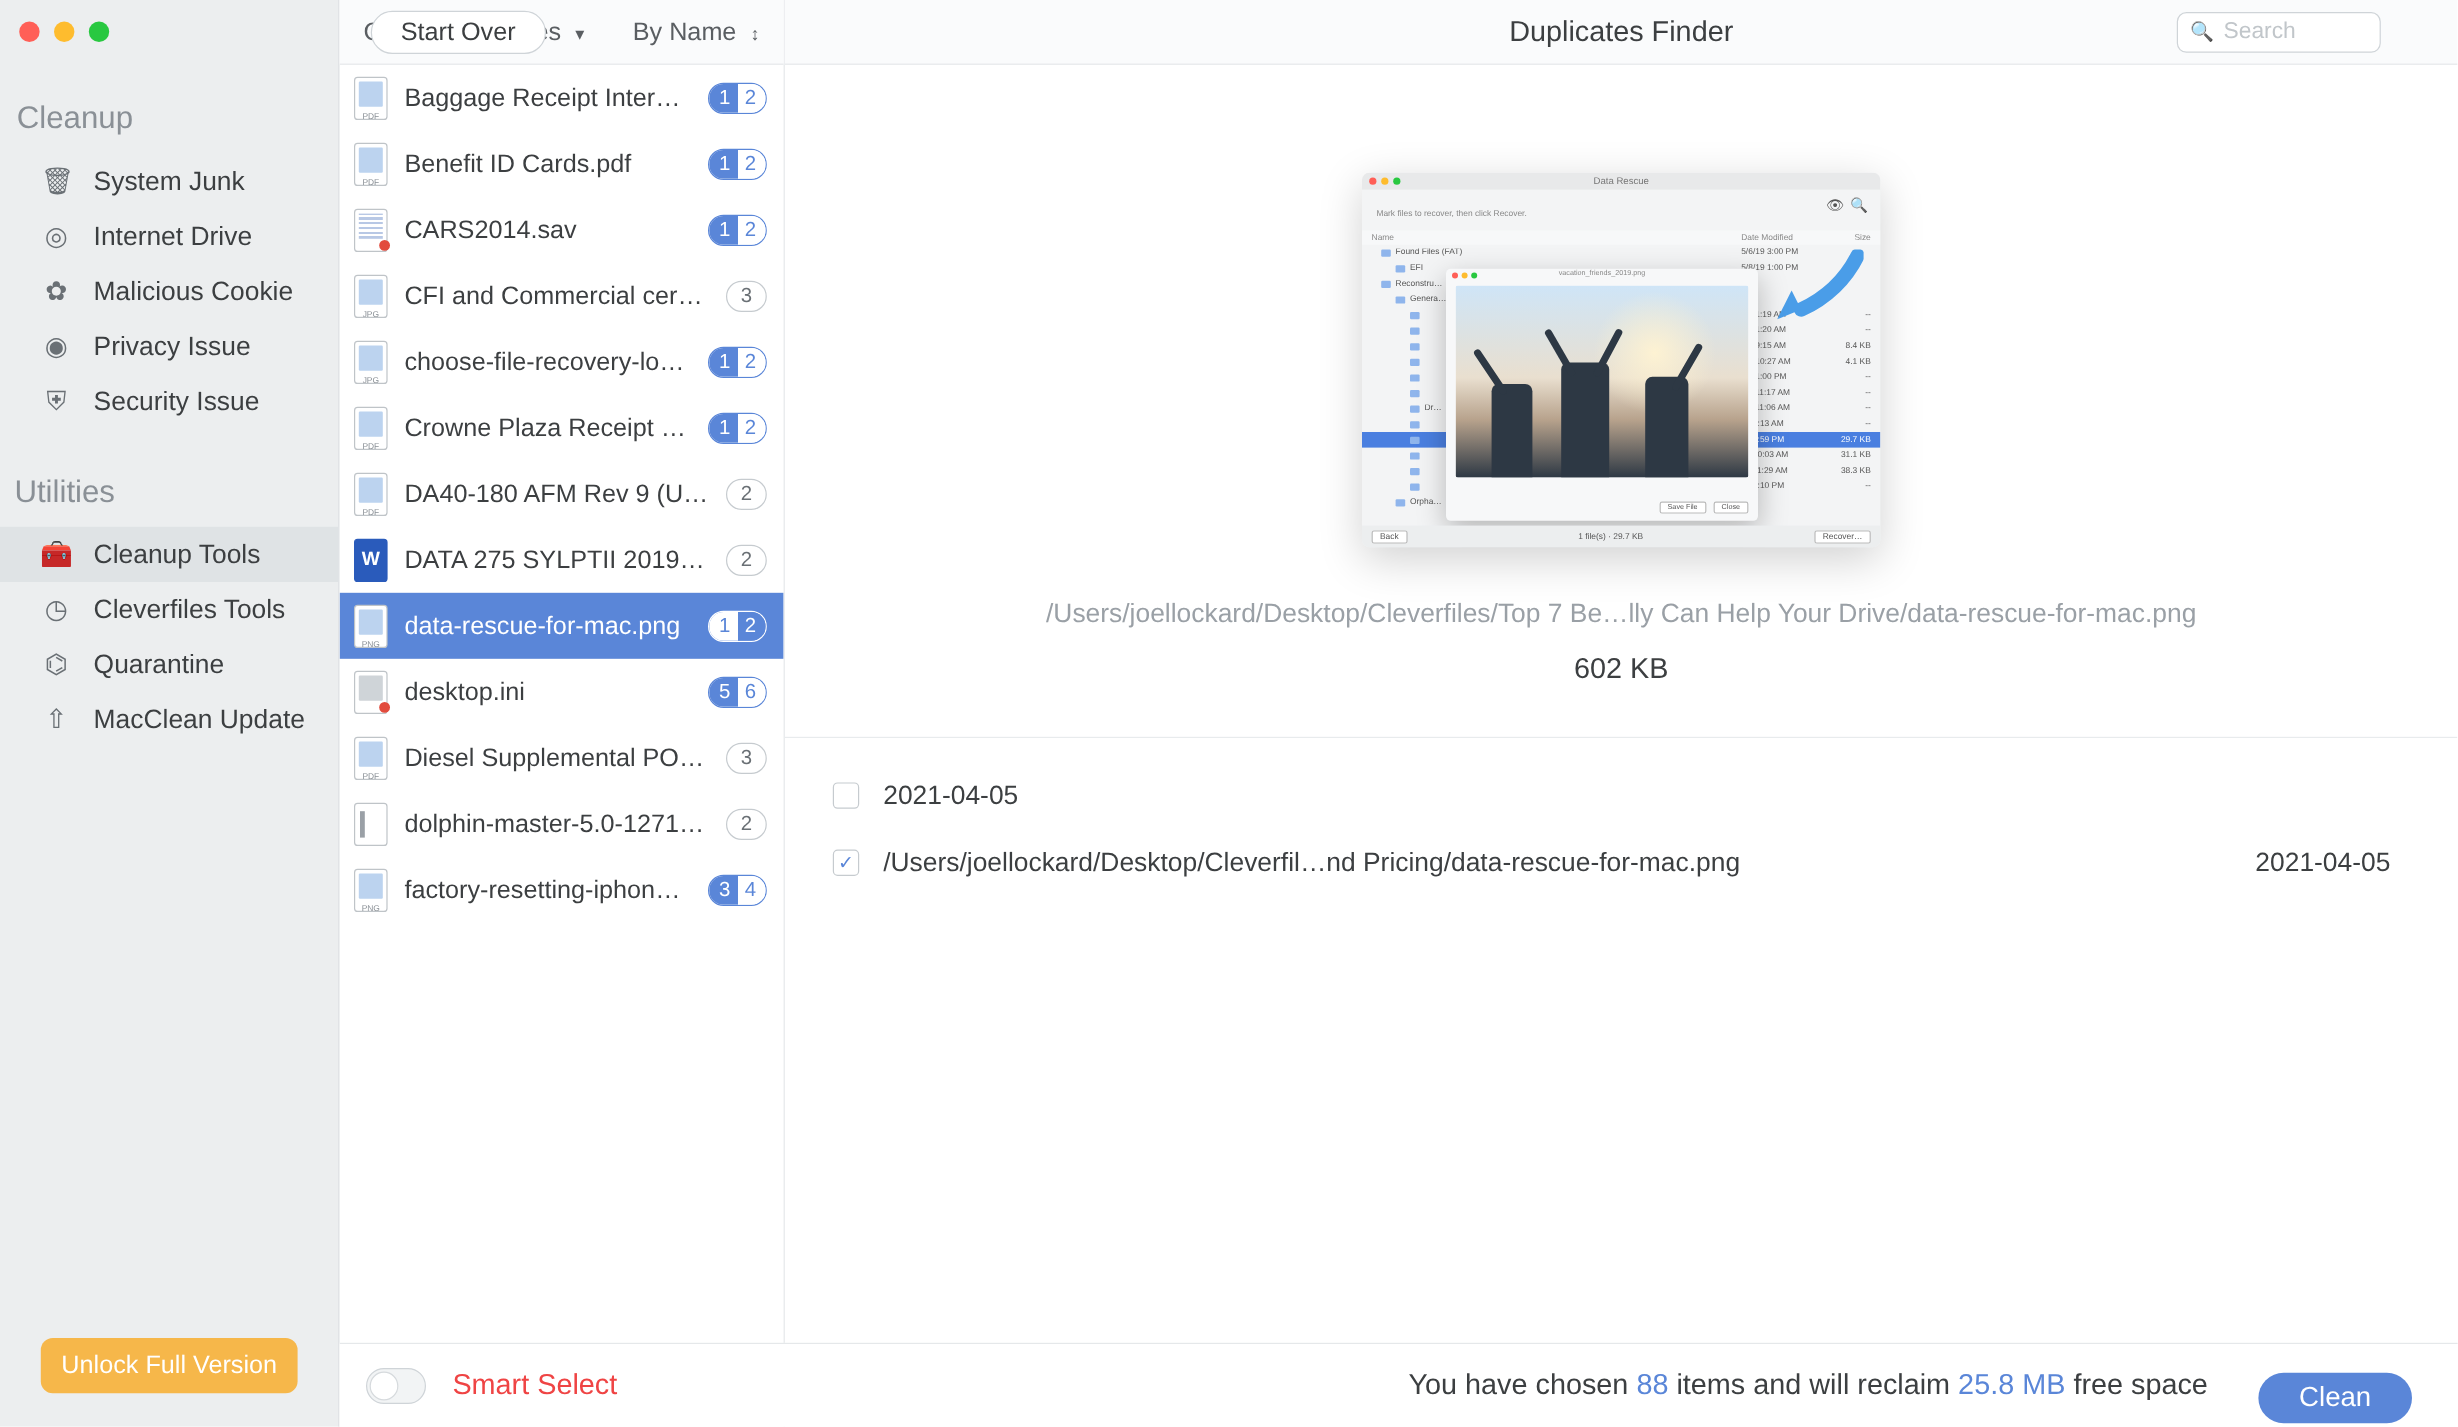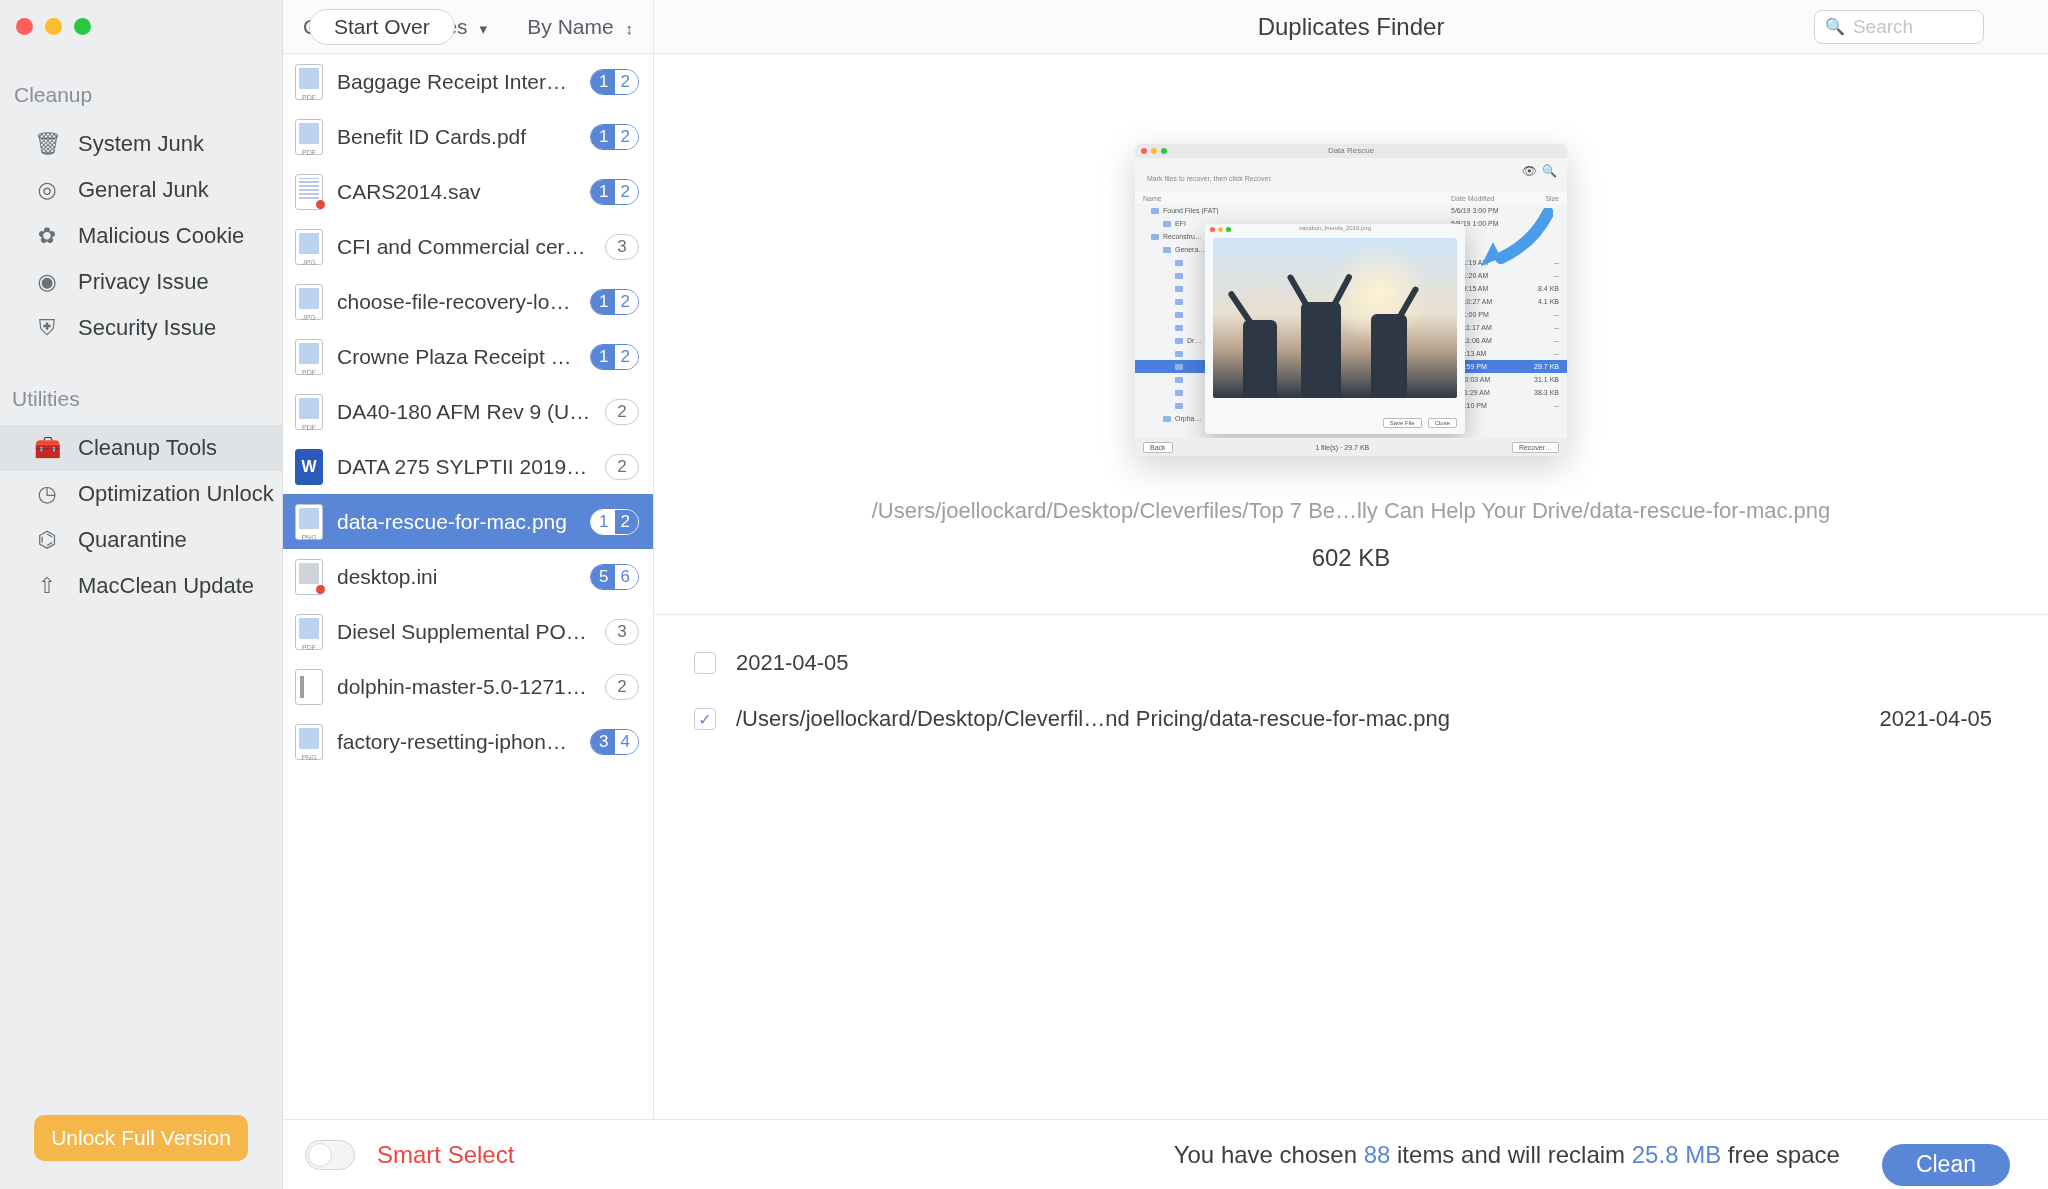--- a/index.html
+++ b/index.html
@@ -8,21 +8,21 @@
   .window { display: flex; width: 100%; height: 100%; }
 
   
   .sidebar { width: 283px; background: #eceeef; display: flex; flex-direction: column; border-right: 1px solid #d9dde0; }
   .traffic { display: flex; gap: 12px; padding: 18px 0 0 16px; }
   .traffic span { width: 17px; height: 17px; border-radius: 50%; }
   .tl-close { background: #ff5f57; }
   .tl-min   { background: #febc2e; }
   .tl-max   { background: #28c840; }
 
-  .side-section-title { color: #8a9096; font-size: 21px; padding: 48px 0 14px 14px; }
+  .side-section-title { color: #8a9096; font-size: 26px; padding: 48px 0 14px 14px; }
   .side-section-title.second { padding-top: 36px; padding-left: 12px; }
 
   .side-item { display: flex; align-items: center; gap: 18px; height: 46px; padding-left: 34px; color: #3c3f41; font-size: 22px; cursor: pointer; }
   .side-item.active { background: #dfe3e5; }
   .side-icon { width: 26px; text-align: center; color: #6a7075; font-size: 22px; }
 
   .unlock-btn { margin: auto 34px 28px 34px; height: 46px; border-radius: 10px; background: #f6b74a; color: #fff; font-size: 21px; display: flex; align-items: center; justify-content: center; cursor: pointer; }
 
   
   .list-pane { width: 371px; background: #fff; border-right: 1px solid #e5e8ea; display: flex; flex-direction: column; }
@@ -146,42 +146,42 @@
       <span class="tl-max"></span>
     </div>
     <div id="side-sections">
         <div class="side-section-title">Cleanup</div>
         <div class="side-item">
           <span class="side-icon">🗑</span>
           <span>System Junk</span>
         </div>
         <div class="side-item">
           <span class="side-icon">◎</span>
-          <span>General Junk</span>
+          <span>Internet Drive</span>
         </div>
         <div class="side-item">
           <span class="side-icon">✿</span>
           <span>Malicious Cookie</span>
         </div>
         <div class="side-item">
           <span class="side-icon">◉</span>
           <span>Privacy Issue</span>
         </div>
         <div class="side-item">
           <span class="side-icon">⛨</span>
           <span>Security Issue</span>
         </div>
         <div class="side-section-title second">Utilities</div>
         <div class="side-item active">
           <span class="side-icon">🧰</span>
           <span>Cleanup Tools</span>
         </div>
         <div class="side-item">
           <span class="side-icon">◷</span>
-          <span>Optimization Unlock</span>
+          <span>Cleverfiles Tools</span>
         </div>
         <div class="side-item">
           <span class="side-icon">⌬</span>
           <span>Quarantine</span>
         </div>
         <div class="side-item">
           <span class="side-icon">⇧</span>
           <span>MacClean Update</span>
         </div>
       </div>

